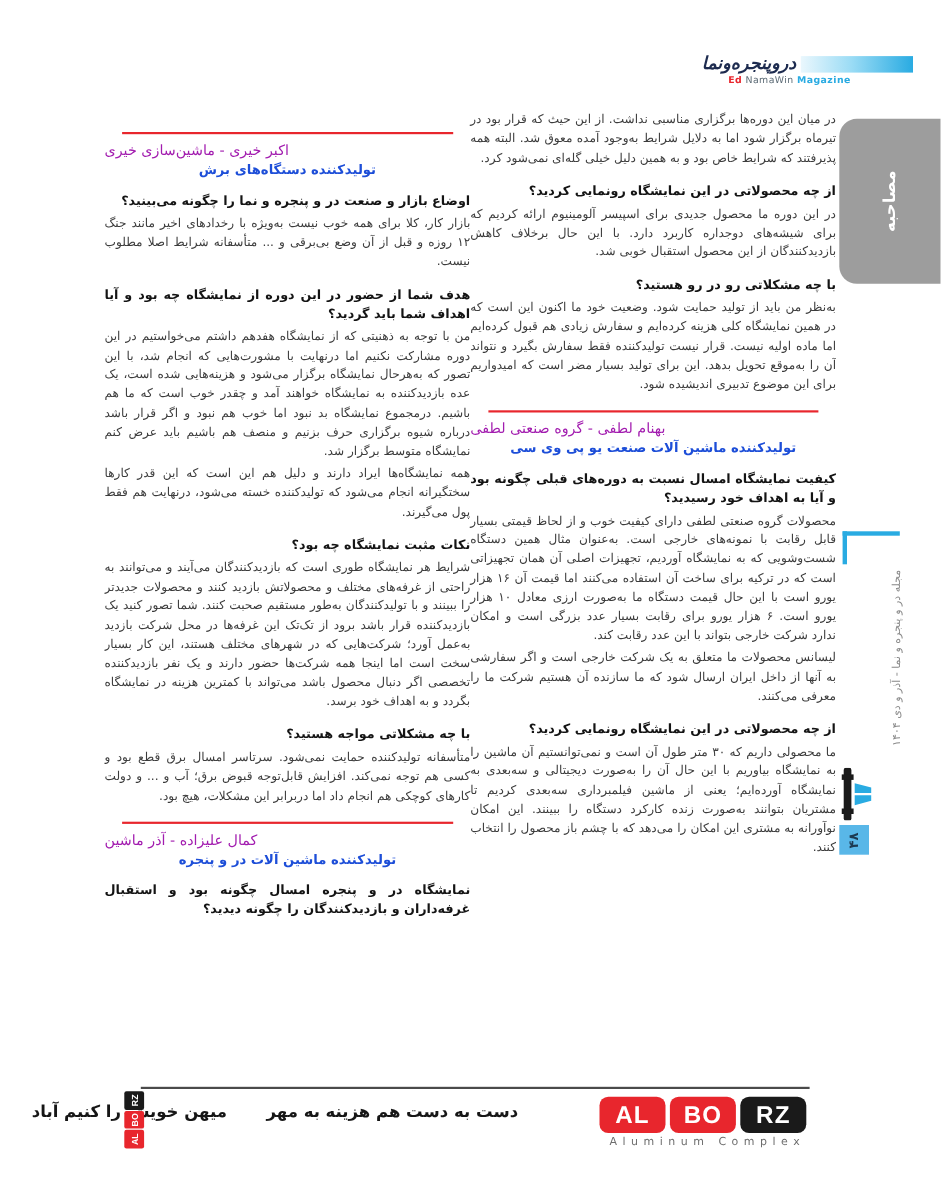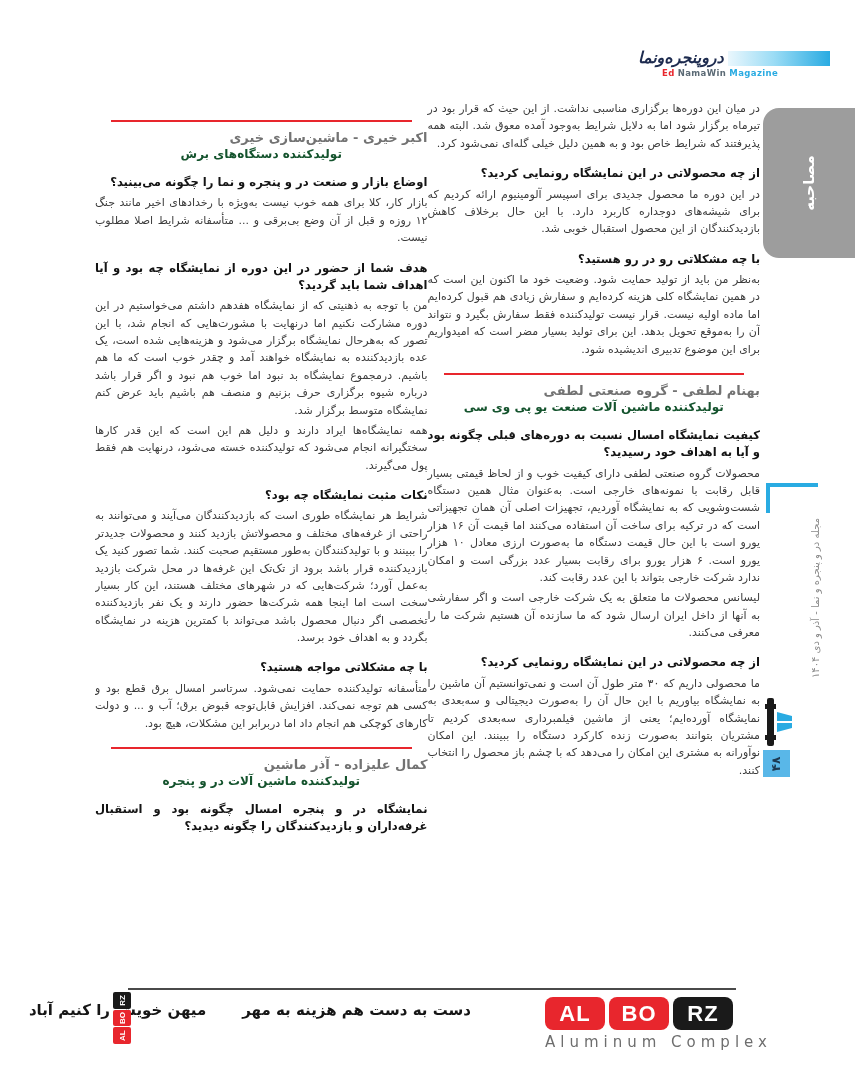--- a/index.html
+++ b/index.html
@@ -9,58 +9,58 @@
   }
   
   .brand{position:absolute;top:50px;right:25px;width:192px;}
   .brand-row{display:flex;flex-direction:row;align-items:flex-end;direction:ltr;font-style:italic;}
   .brand-fa{font-size:16px;font-weight:bold;color:#1d2b4f;white-space:nowrap;line-height:1;}
   .brand-bar{flex:1;height:15px;margin-left:4px;
     background:linear-gradient(to right,#eaf7fd 0%,#9bdcf5 45%,#29abe2 100%);}
   .brand-en{direction:ltr;font-size:8.5px;letter-spacing:.4px;margin-top:2px;
     display:flex;gap:3px;align-items:baseline;margin-left:24px;}
   .brand-en .pre{color:#e8262d;font-weight:bold;}
-  .brand-en .name{color:#5b6a75;font-weight:bold;}
+  .brand-en .name{color:#5b6a75;font-weight:normal;}
   .brand-en .word{color:#29abe2;font-weight:bold;}
   
   .tab{position:absolute;top:108px;right:0;width:92px;height:150px;background:#9d9d9d;
     border-radius:16px 0 0 16px;display:flex;align-items:center;justify-content:center;}
   .tab span{transform:rotate(-90deg);white-space:nowrap;color:#ffffff;
     font-size:15px;font-weight:bold;letter-spacing:1px;}
   
   .cols{position:absolute;top:100px;left:95px;right:95px;height:888px;
     display:flex;direction:rtl;overflow:hidden;}
   .col{flex:1;direction:rtl;}
   .body-p{font-size:11px;line-height:1.58;text-align:justify;color:#3c3c3c;margin:0 0 3px;}
   .q{font-size:11.6px;line-height:1.5;font-weight:bold;color:#141414;
      text-align:justify;margin:13px 0 3px;}
   .rule{border:0;border-top:2px solid #e8262d;margin:15px 16px 8px;}
   .rule-first{margin-top:20px;}
-  .sec-name{font-size:13px;font-weight:bold;color:#737373;text-align:right;margin:2px 0 2px;}
-  .sec-title{font-size:12px;font-weight:bold;color:#14532d;text-align:center;margin:0 0 12px;}
+  .sec-name{font-size:13px;font-weight:normal;color:#a21caf;text-align:left;margin:2px 0 2px;}
+  .sec-title{font-size:12px;font-weight:bold;color:#1d4ed8;text-align:center;margin:0 0 12px;}
   
   .corner{position:absolute;top:483px;right:37px;width:48px;height:26px;
     border-top:4px solid #29abe2;border-left:4px solid #29abe2;}
   .v-title{position:absolute;top:518px;right:45px;transform-origin:100% 0;
     transform:rotate(-90deg);white-space:nowrap;direction:rtl;
     font-size:10px;color:#8a8a8a;letter-spacing:.5px;}
   .mark{position:absolute;top:698px;right:60px;}
   .page-no{position:absolute;top:750px;right:65px;width:27px;height:27px;background:#59b7e8;
     display:flex;align-items:center;justify-content:center;}
   .page-no span{transform:rotate(-90deg);font-size:12px;font-weight:bold;color:#1d3a52;}
   
   .foot-line{position:absolute;top:988px;left:128px;width:608px;height:2px;background:#4a4a4a;}
   .alborz{position:absolute;top:997px;left:545px;width:196px;}
   .alborz-boxes{display:flex;gap:4px;direction:ltr;}
   .abox{width:60px;height:33px;border-radius:8px;display:flex;align-items:center;
     justify-content:center;color:#ffffff;font-weight:bold;font-size:22px;
     font-family:"Liberation Sans",sans-serif;letter-spacing:1px;}
   .abox.red{background:#e8262d;}
   .abox.black{background:#1a1a1a;}
-  .alborz-sub{margin-top:3px;text-align:center;font-size:15px;color:#6e6e6e;
+  .alborz-sub{margin-top:3px;text-align:center;font-size:10px;color:#6e6e6e;
     letter-spacing:5px;direction:ltr;white-space:nowrap;}
   .slogans{position:absolute;top:1001px;left:135px;width:336px;direction:rtl;
     display:flex;gap:36px;justify-content:flex-start;
     font-size:15px;font-weight:bold;color:#161616;white-space:nowrap;}
   .mini-alborz-wrap{position:absolute;left:113px;top:992px;width:20px;height:52px;}
   .mini-alborz{width:52px;height:18px;transform-origin:0 0;
     transform:rotate(-90deg) translateX(-52px);display:flex;gap:1px;direction:ltr;}
   .mbox{flex:1;display:flex;align-items:center;justify-content:center;color:#fff;
     font-size:8px;font-weight:bold;border-radius:2px;font-family:"Liberation Sans",sans-serif;}
   .mbox.red{background:#e8262d;}

